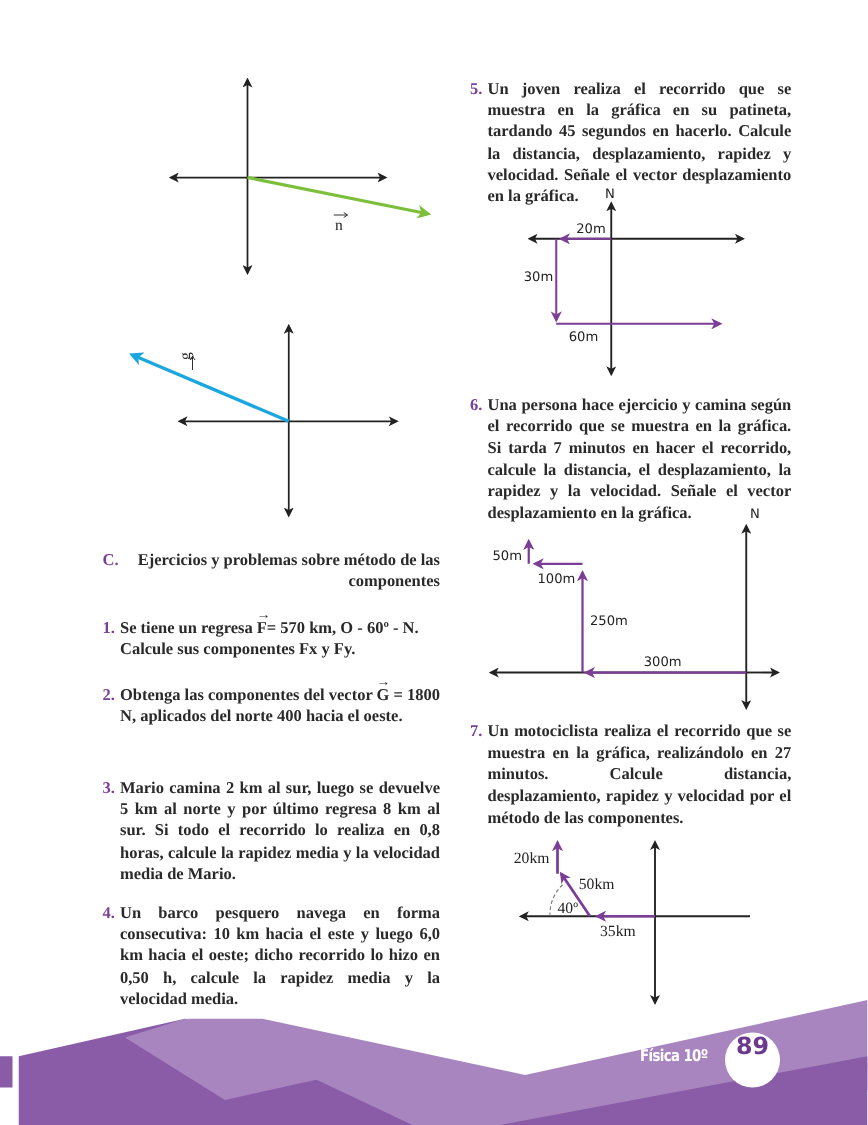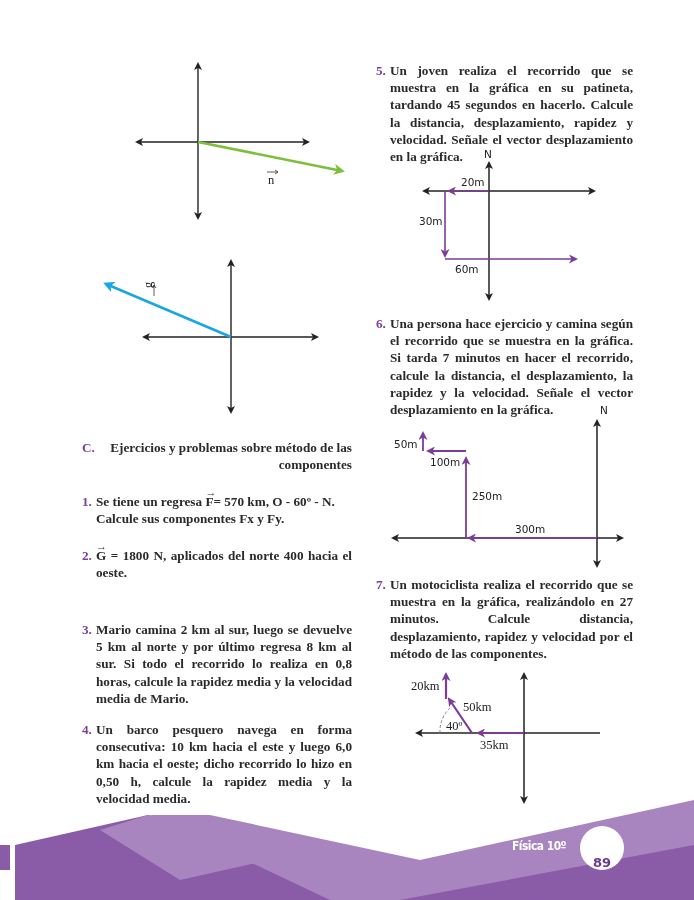--- a/index.html
+++ b/index.html
@@ -7,22 +7,22 @@
          font-family: "Liberation Serif", serif; color: #2a2a2a; }
   .para { position: absolute; font-size: 13.2px; line-height: 17.2px; text-align: justify; }
   .para .num { position: absolute; left: -14px; top: 0; color: #7a3f98; font-weight: bold; }
   .para .body { display: block; font-weight: bold; }
   .lbl { font-family: "DejaVu Sans", sans-serif; font-size: 10.5px; fill: #222; }
   .lbls { font-family: "Liberation Serif", serif; font-size: 12.5px; fill: #222; }
   svg { position: absolute; overflow: visible; }
   .footer-title { position: absolute; left: 512px; top: 838px; color: #fff; font-family: "DejaVu Sans", sans-serif;
                   font-weight: bold; font-size: 13px; letter-spacing: -0.6px; transform: scaleX(0.82); transform-origin: left top; }
   .page-circle { position: absolute; left: 580px; top: 826px; width: 44px; height: 44px; border-radius: 50%; background: #fff;
-                 display: flex; align-items: flex-end; justify-content: center; color: #6b3a8f; font-family: "DejaVu Sans", sans-serif;
-                 font-weight: bold; font-size: 13px; }
+                 display: flex; align-items: flex-start; justify-content: center; color: #6b3a8f; font-family: "DejaVu Sans", sans-serif;
+                 font-weight: bold; font-size: 19px; }
 </style>
 </head>
 <body>
 
 <svg width="694" height="900" style="left:0;top:0;pointer-events:none">
   <defs>
     <marker id="ah" markerWidth="8" markerHeight="8" refX="6" refY="4" orient="auto" markerUnits="userSpaceOnUse">
       <path d="M0,0 L8,4 L0,8 L2,4 Z" fill="#222"></path>
     </marker>
     <marker id="ahp" markerWidth="9" markerHeight="9" refX="7" refY="4.5" orient="auto" markerUnits="userSpaceOnUse">
@@ -125,21 +125,21 @@
 <div class="para" style="left:96px; top:493px; width:256px;">
   <span class="num">1.</span>
   <span class="body" style="text-align:left">
     <span>Se tiene un regresa </span><span style="position:relative; display:inline-block;"><span style="position:absolute; top:-9px; left:0; font-size:11px;">→</span><span>F</span></span><span>= 570 km,  O - 60º - N. Calcule sus componentes Fx y Fy.</span>
   </span>
 </div>
 
 <div class="para" style="left:96px; top:547px; width:256px;">
   <span class="num">2.</span>
   <span class="body">
-    <span style="position:relative; display:inline-block;"><span style="position:absolute; top:-9px; left:0; font-size:11px;">→</span><span>G</span></span><span> = 1800 N, aplicados del norte 400 hacia el oeste.</span>
+    <span>Obtenga las componentes del vector </span><span style="position:relative; display:inline-block;"><span style="position:absolute; top:-9px; left:0; font-size:11px;">→</span><span>G</span></span><span> = 1800 N, aplicados del norte 400 hacia el oeste.</span>
   </span>
 </div>
 
 <div class="para" style="left:96px; top:621px; width:256px;">
   <span class="num">3.</span>
   <span class="body">Mario camina 2 km al sur, luego se devuelve 5 km al norte y por último regresa 8 km al sur. Si todo el recorrido lo realiza en 0,8 horas, calcule la rapidez media y la velocidad media de Mario.</span>
 </div>
 
 <div class="para" style="left:96px; top:721px; width:256px;">
   <span class="num">4.</span>

